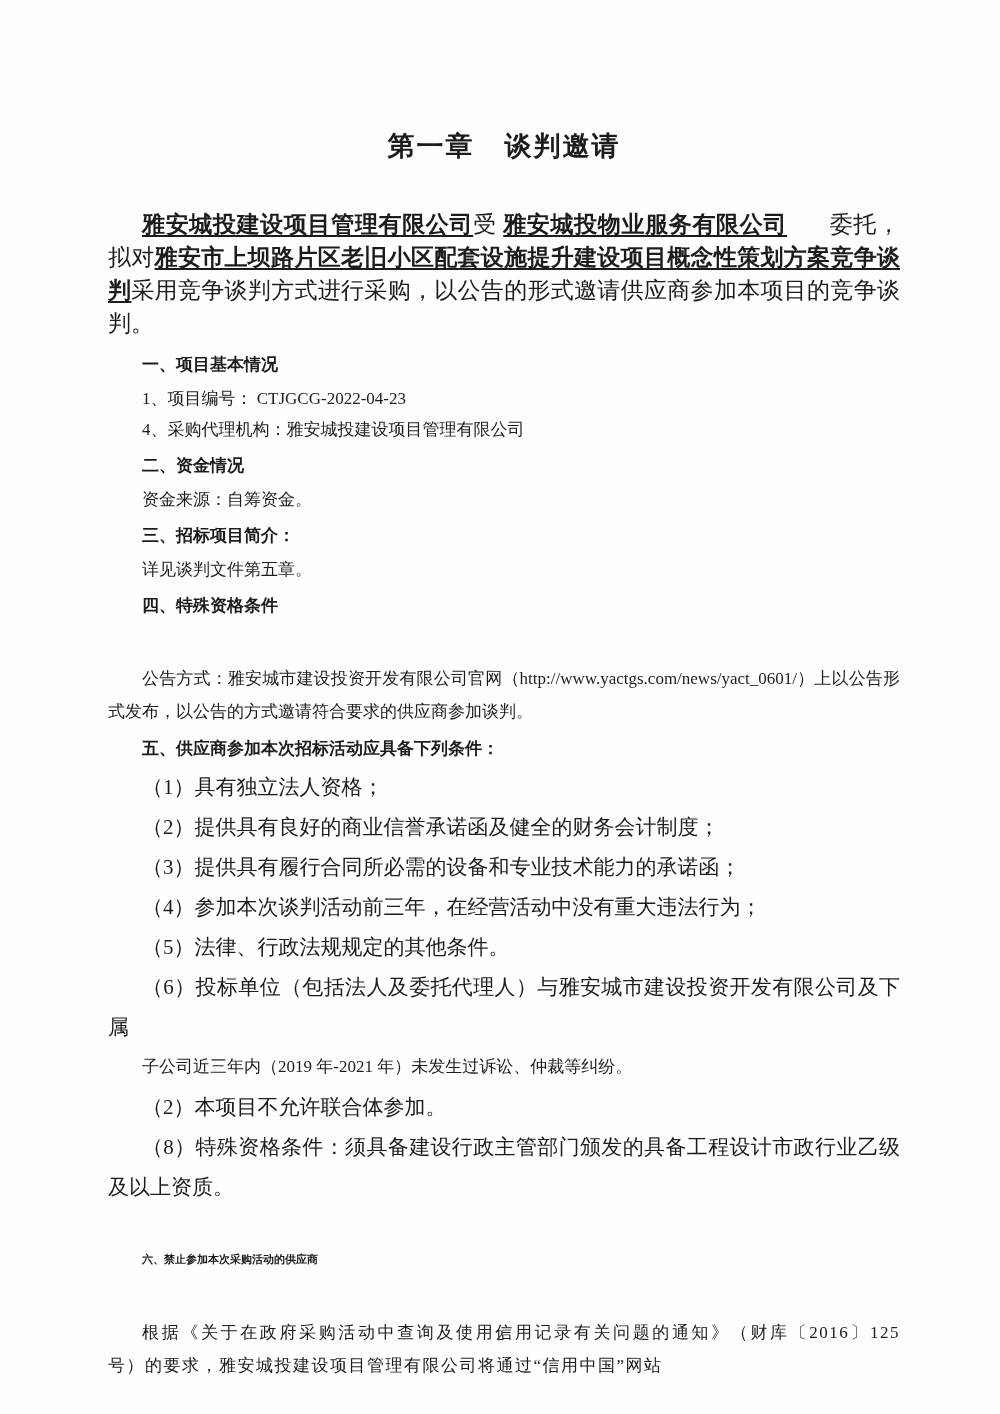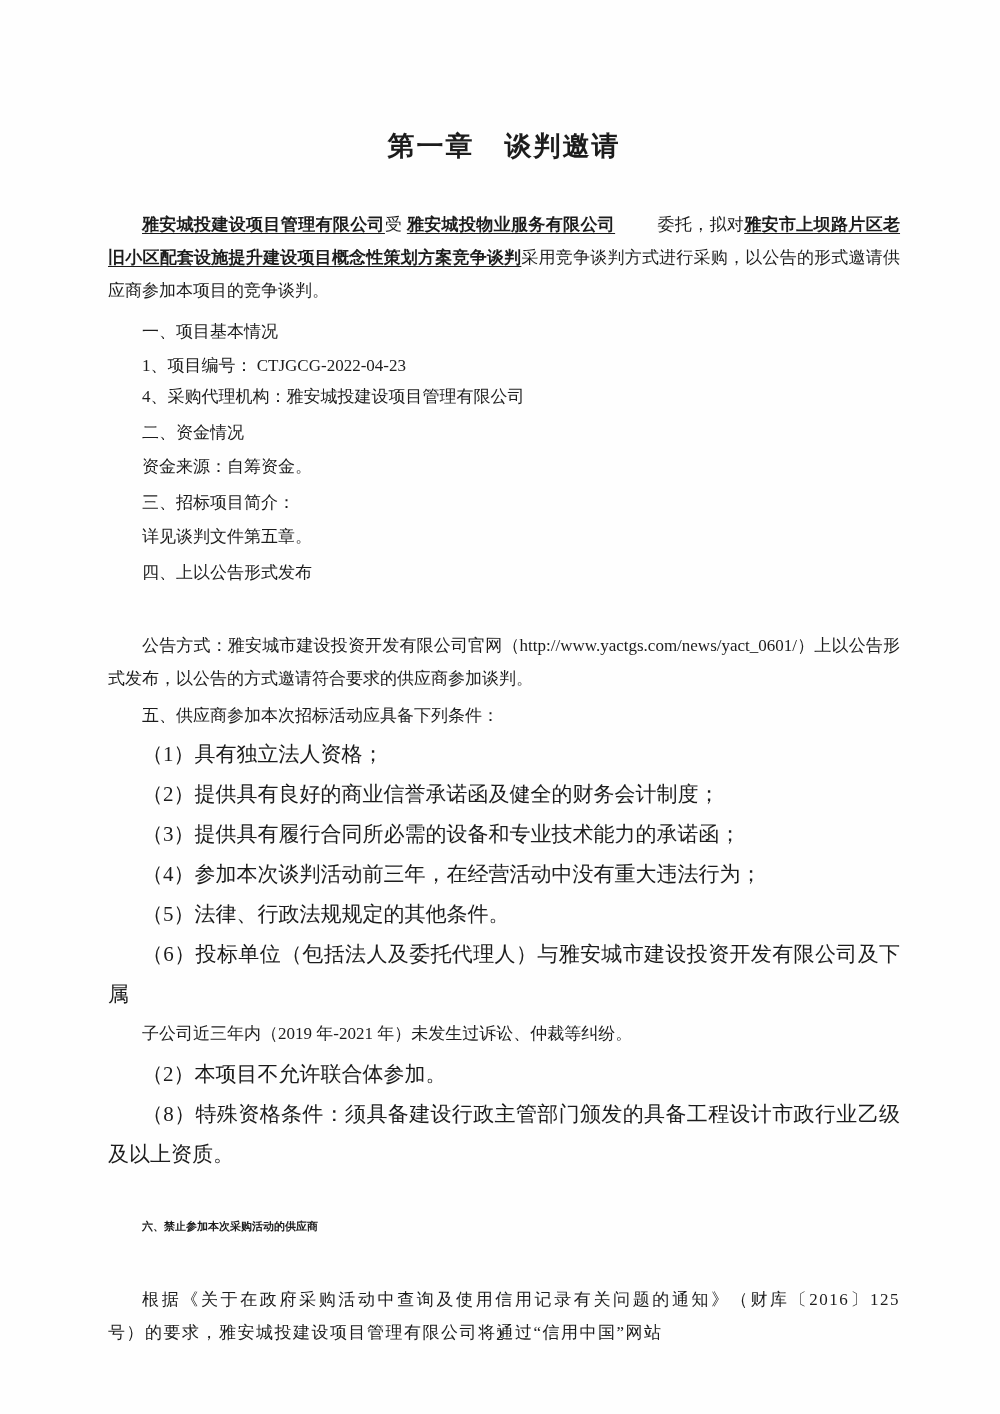--- a/index.html
+++ b/index.html
@@ -35,21 +35,21 @@
     letter-spacing: 2px;
     margin: 0 0 44px 0;
     font-family: "Liberation Serif", "DejaVu Serif", serif;
   }
   .doc-title .gap {
     display: inline-block;
     width: 30px;
   }
   p {
     margin: 0;
-    font-size: 17px;
+    font-size: 23px;
     line-height: 33px;
     text-align: justify;
   }
   .intro {
     text-indent: 34px;
     margin-bottom: 8px;
   }
   .b {
     font-weight: bold;
   }
@@ -58,21 +58,21 @@
     text-underline-offset: 3px;
   }
   .ul-space {
     text-decoration: underline;
     text-underline-offset: 3px;
     display: inline-block;
     width: 42px;
   }
   .section-head {
     font-size: 17px;
-    font-weight: normal;
+    font-weight: bold;
     line-height: 33px;
     margin: 4px 0 2px 0;
     text-indent: 34px;
   }
   .item {
     font-size: 17px;
     line-height: 31px;
     text-indent: 34px;
   }
   .para {
@@ -130,21 +130,21 @@
     <p class="section-head">一、项目基本情况</p>
     <p class="item">1、项目编号： CTJGCG-2022-04-23</p>
     <p class="item">4、采购代理机构：雅安城投建设项目管理有限公司</p>
 
     <p class="section-head">二、资金情况</p>
     <p class="item">资金来源：自筹资金。</p>
 
     <p class="section-head">三、招标项目简介：</p>
     <p class="item">详见谈判文件第五章。</p>
 
-    <p class="section-head">四、上以公告形式发布</p>
+    <p class="section-head">四、特殊资格条件</p>
     <p class="para">公告方式：雅安城市建设投资开发有限公司官网（http://www.yactgs.com/news/yact_0601/）上以公告形式发布，以公告的方式邀请符合要求的供应商参加谈判。</p>
 
     <p class="section-head">五、供应商参加本次招标活动应具备下列条件：</p>
     <p class="cond">（1）具有独立法人资格；</p>
     <p class="cond">（2）提供具有良好的商业信誉承诺函及健全的财务会计制度；</p>
     <p class="cond">（3）提供具有履行合同所必需的设备和专业技术能力的承诺函；</p>
     <p class="cond">（4）参加本次谈判活动前三年，在经营活动中没有重大违法行为；</p>
     <p class="cond">（5）法律、行政法规规定的其他条件。</p>
     <p class="cond">（6）投标单位（包括法人及委托代理人）与雅安城市建设投资开发有限公司及下属</p>
     <p class="cond-cont">子公司近三年内（2019 年-2021 年）未发生过诉讼、仲裁等纠纷。</p>

